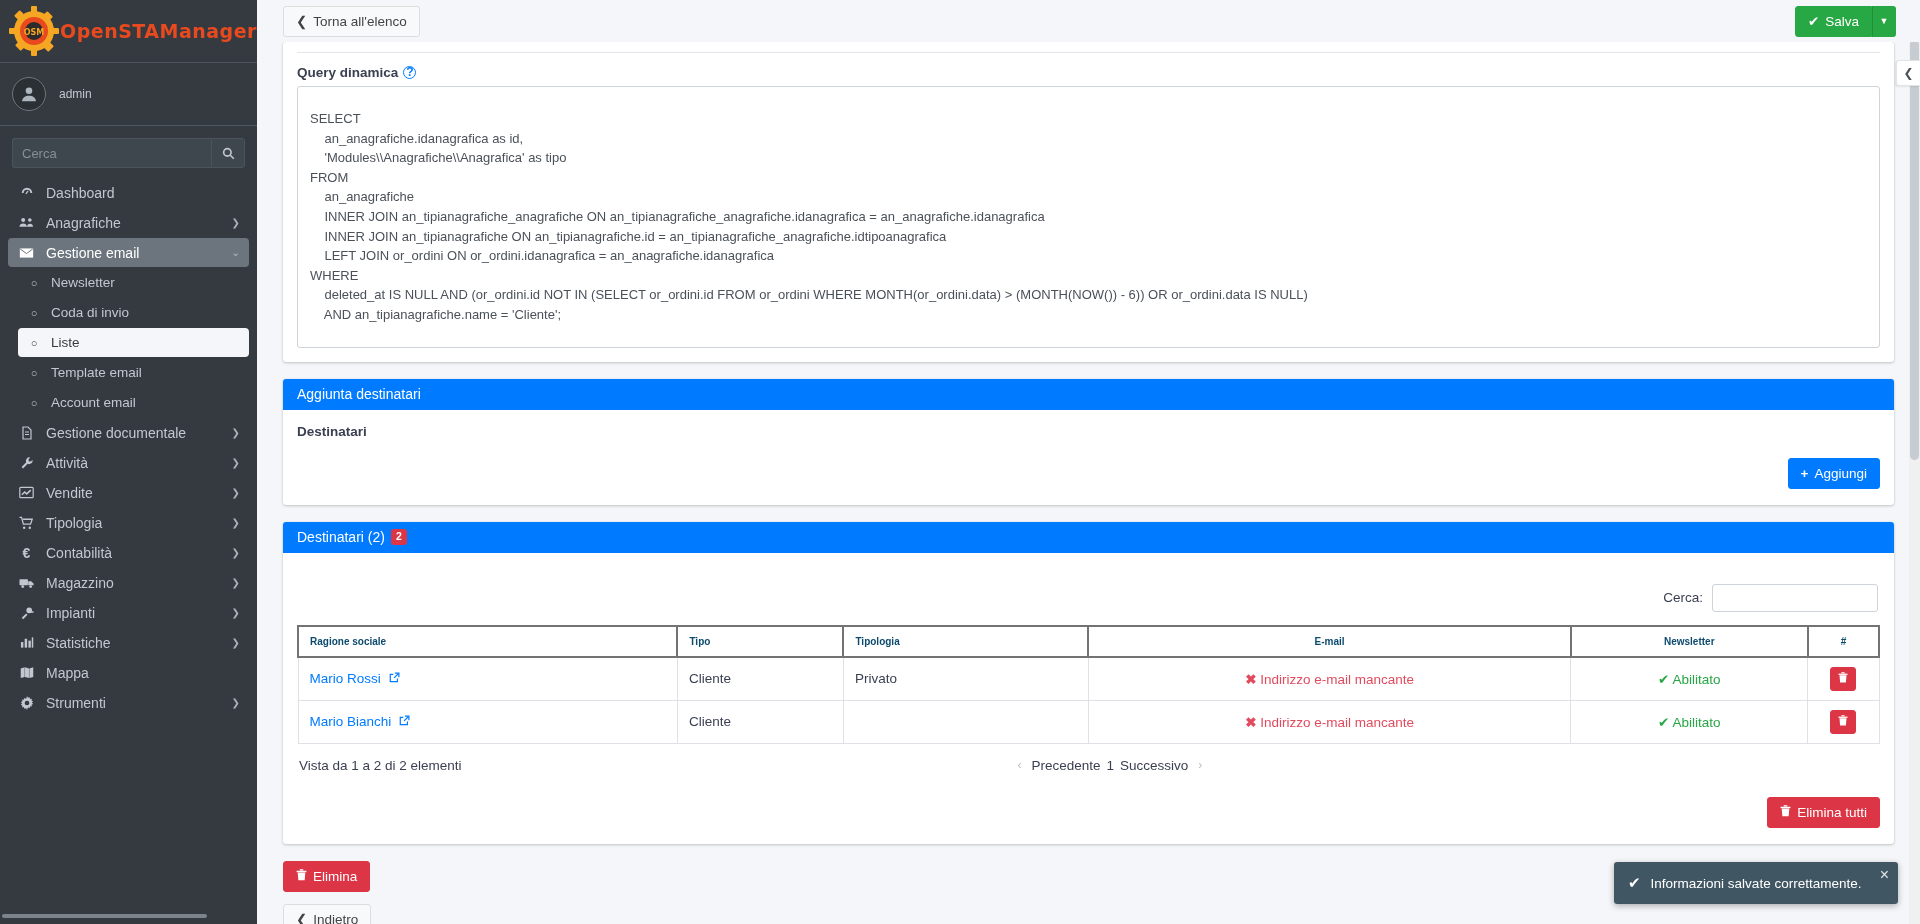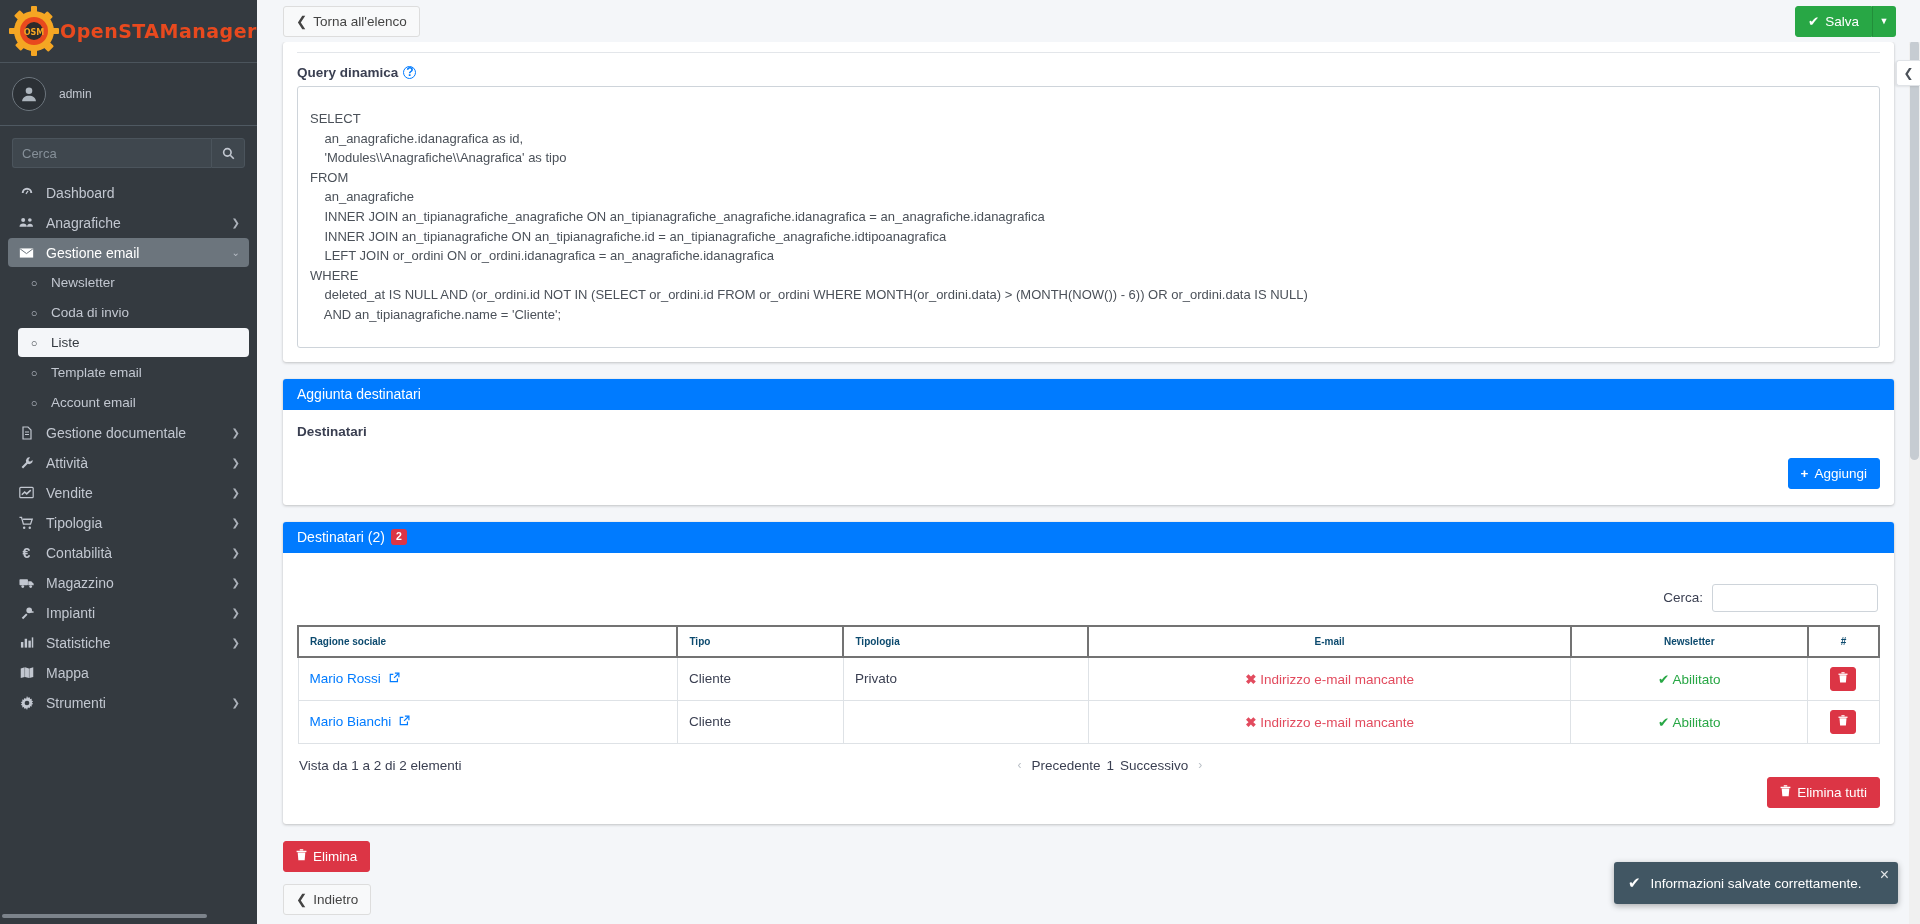--- a/index.html
+++ b/index.html
@@ -193,21 +193,21 @@
     font-size: 11px;
   }
   .table-foot {
     display: flex; align-items: center; justify-content: space-between;
     padding: 14px 2px 2px 2px; font-size: 13.5px; color: #3a3f51;
   }
   .pager { display: flex; align-items: center; gap: 2px; }
   .pager .arrow { color: #b9bfc6; font-size: 12px; padding: 0 6px; }
   .pager .pg { padding: 0 2px; cursor: pointer; color: #3a3f51; }
   .pager .pg.num { color: #3a3f51; }
-  .foot-right { display: flex; justify-content: flex-end; margin-top: 2px; }
+  .foot-right { display: flex; justify-content: flex-end; margin-top: 22px; }
 
   .bottom-actions { padding: 0 0 8px 0; display: flex; gap: 10px; }
   .bottom-actions-2 { padding: 4px 0 0 0; display: flex; gap: 10px; }
 
   
   .collapse-handle {
     position: absolute; right: 0; top: 60px; width: 24px; height: 26px;
     background: #fff; border: 1px solid #e0e3e7; border-right: none;
     border-radius: 3px 0 0 3px; display: flex; align-items: center;
     justify-content: center; color: #4b5159; font-size: 12px; cursor: pointer;

